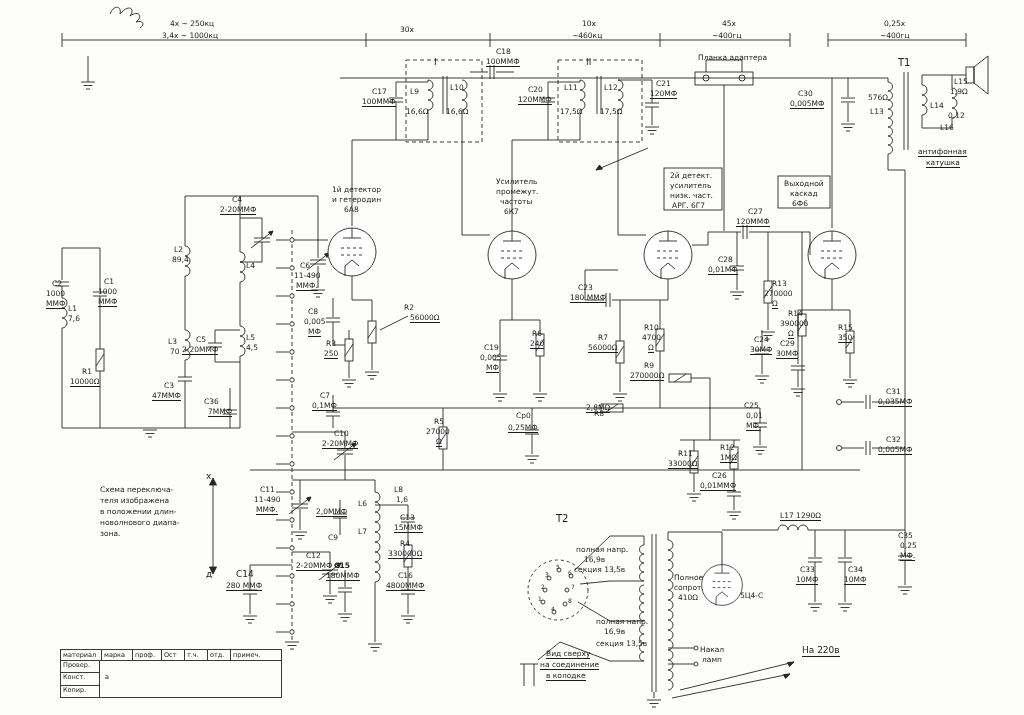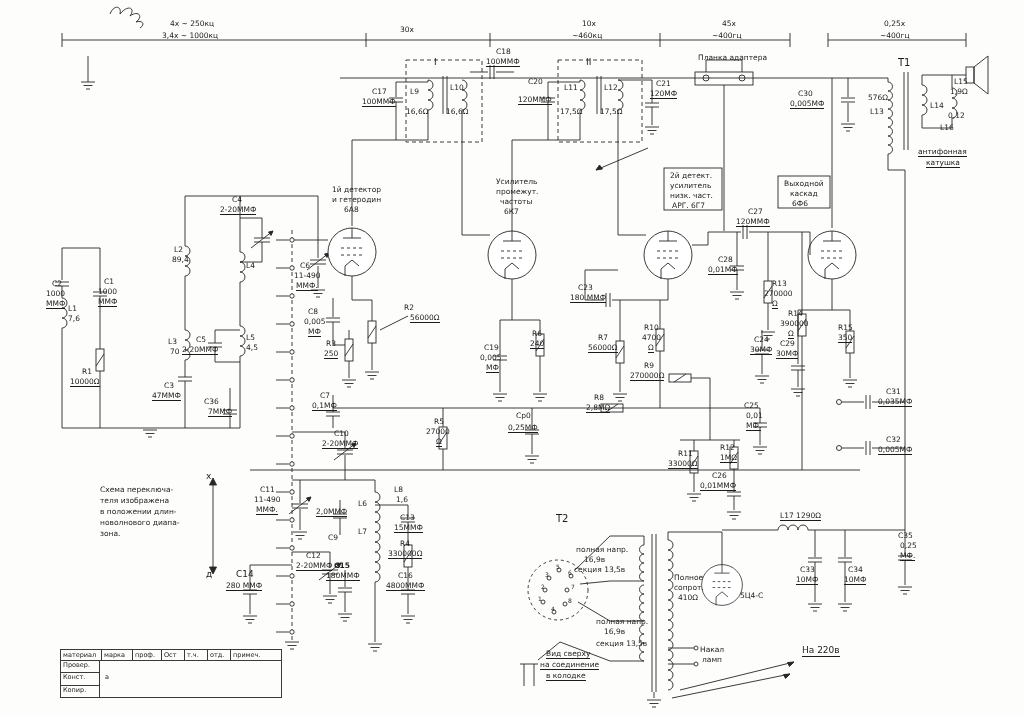--- a/index.html
+++ b/index.html
@@ -502,21 +502,21 @@
       <span class="lbl" style="left: 496px; top: 48px;">C18</span>
       <span class="lbl u" style="left: 486px; top: 58px;">100ММФ</span>
       <span class="lbl" style="left: 434px; top: 58px; font-size: 9px;">I</span>
       <span class="lbl" style="left: 586px; top: 58px; font-size: 9px;">II</span>
       <span class="lbl" style="left: 372px; top: 88px;">C17</span>
       <span class="lbl u" style="left: 362px; top: 98px;">100ММФ</span>
       <span class="lbl" style="left: 410px; top: 88px;">L9</span>
       <span class="lbl" style="left: 406px; top: 108px;">16,6Ω</span>
       <span class="lbl" style="left: 450px; top: 84px;">L10</span>
       <span class="lbl" style="left: 446px; top: 108px;">16,6Ω</span>
-      <span class="lbl" style="left: 528px; top: 78px;">C20</span>
+      <span class="lbl" style="left: 528px; top: 86px;">C20</span>
       <span class="lbl u" style="left: 518px; top: 96px;">120ММФ</span>
       <span class="lbl" style="left: 564px; top: 84px;">L11</span>
       <span class="lbl" style="left: 560px; top: 108px;">17,5Ω</span>
       <span class="lbl" style="left: 604px; top: 84px;">L12</span>
       <span class="lbl" style="left: 600px; top: 108px;">17,5Ω</span>
       <span class="lbl" style="left: 656px; top: 80px;">C21</span>
       <span class="lbl u" style="left: 650px; top: 90px;">120МФ</span>
       <span class="lbl" style="left: 698px; top: 54px;">Планка адаптера</span>
       <span class="lbl" style="left: 798px; top: 90px;">C30</span>
       <span class="lbl u" style="left: 790px; top: 100px;">0,005МФ</span>
@@ -623,21 +623,21 @@
       <span class="lbl u" style="left: 530px; top: 340px;">240</span>
       <span class="lbl" style="left: 578px; top: 284px;">C23</span>
       <span class="lbl u" style="left: 570px; top: 294px;">180 ММФ</span>
       <span class="lbl" style="left: 598px; top: 334px;">R7</span>
       <span class="lbl u" style="left: 588px; top: 344px;">56000Ω</span>
       <span class="lbl" style="left: 644px; top: 324px;">R10</span>
       <span class="lbl" style="left: 642px; top: 334px;">4700</span>
       <span class="lbl u" style="left: 648px; top: 344px;">Ω</span>
       <span class="lbl" style="left: 644px; top: 362px;">R9</span>
       <span class="lbl u" style="left: 630px; top: 372px;">270000Ω</span>
-      <span class="lbl" style="left: 594px; top: 394px;">R8</span>
+      <span class="lbl" style="left: 594px; top: 410px;">R8</span>
       <span class="lbl u" style="left: 586px; top: 404px;">2,8МΩ</span>
       <span class="lbl" style="left: 754px; top: 336px;">C24</span>
       <span class="lbl u" style="left: 750px; top: 346px;">30МФ</span>
       <span class="lbl" style="left: 748px; top: 208px;">C27</span>
       <span class="lbl u" style="left: 736px; top: 218px;">120ММФ</span>
       <span class="lbl" style="left: 718px; top: 256px;">C28</span>
       <span class="lbl u" style="left: 708px; top: 266px;">0,01МФ</span>
       <span class="lbl" style="left: 772px; top: 280px;">R13</span>
       <span class="lbl" style="left: 764px; top: 290px;">270000</span>
       <span class="lbl u" style="left: 772px; top: 300px;">Ω</span>

